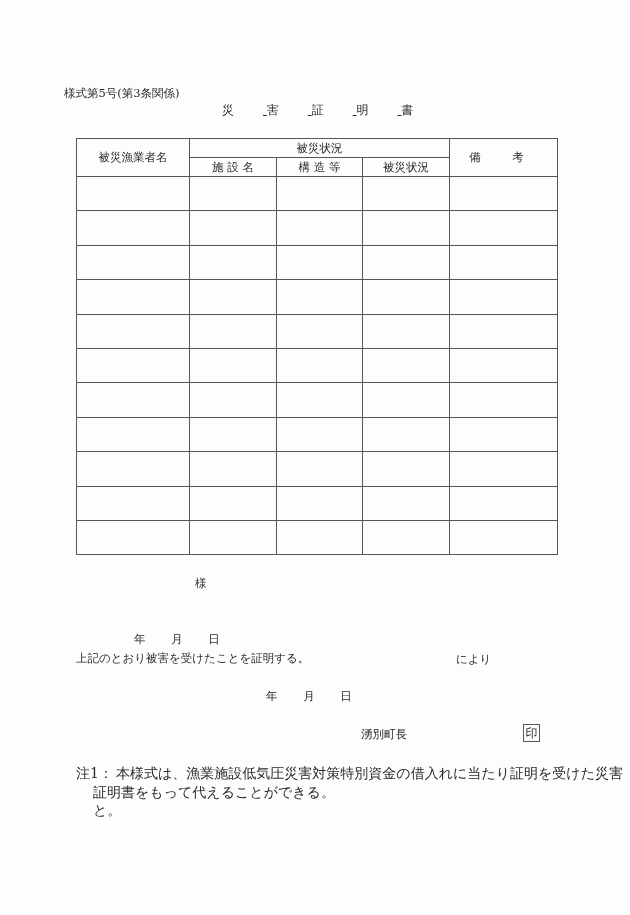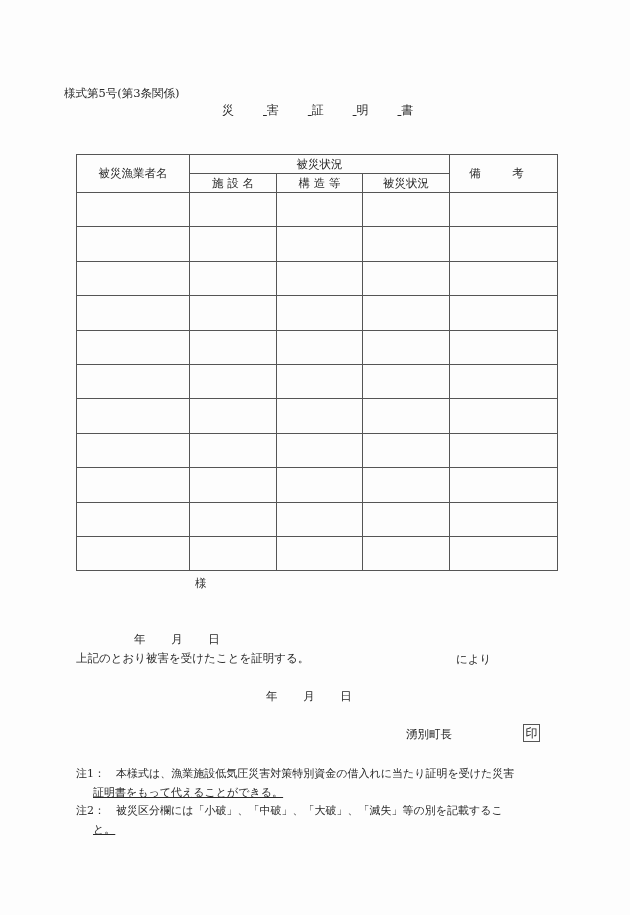--- a/index.html
+++ b/index.html
@@ -20,21 +20,21 @@
 
     .form-number { left: 64px; top: 86px; font-size: 11.5px; }
     .doc-title { left: 222px; top: 102px; font-size: 12px; text-decoration: underline; }
     .doc-title span { display: inline-block; margin-right: 29px; }
     .doc-title span:last-child { margin-right: 0; }
 
     
     .cert-table {
       position: absolute;
       left: 76px;
-      top: 154px;
+      top: 138px;
       width: 481px;
       border-collapse: collapse;
       table-layout: fixed;
     }
     .cert-table td, .cert-table th {
       border: 1px solid #555;
       padding: 0;
       font-weight: normal;
       text-align: center;
       vertical-align: middle;
@@ -46,35 +46,35 @@
     .cert-table tr.data-row td { height: 33.4px; }
     .spaced-bikou { letter-spacing: 14px; padding-left: 14px; }
 
     .sama { left: 195px; top: 576px; }
     .date1 { left: 134px; top: 632px; }
     .date1 span, .date2 span { display: inline-block; margin-right: 22px; }
     .date1 span:last-child, .date2 span:last-child { margin-right: 0; }
     .niyori { left: 456px; top: 632px; margin-top: 20px; }
     .certify { left: 76px; top: 651px; }
     .date2 { left: 266px; top: 689px; }
-    .mayor { left: 361px; top: 727px; margin-left: 45px; }
+    .mayor { left: 361px; top: 727px; }
     .seal {
       left: 523px; top: 724px;
       width: 15px; height: 16px;
       border: 1px solid #555;
       text-align: center;
       line-height: 16px;
       font-size: 12px;
     }
 
-    .note { left: 76px; font-size: 11px; line-height: 19px; }
+    .note { left: 76px; font-size: 14px; line-height: 19px; }
     .note1 { top: 764px; }
     .note2 { top: 801px; }
     .note .label { display: inline-block; width: 40px; }
-    .note .cont { padding-left: 17px; text-decoration: underline; }
+    .note .cont { padding-left: 17px; }
   </style>
 </head>
 <body>
 
 <div class="abs form-number">様式第5号(第3条関係)</div>
 
 <div class="abs doc-title">
   <span>災</span>
   <span>害</span>
   <span>証</span>
@@ -200,15 +200,14 @@
 </div>
 <div class="abs mayor">湧別町長</div>
 <div class="abs seal">印</div>
 
 <div class="abs note note1">
   <div><span class="label">注1：</span><span>本様式は、漁業施設低気圧災害対策特別資金の借入れに当たり証明を受けた災害</span></div>
   <div class="cont">証明書をもって代えることができる。</div>
 </div>
 
 <div class="abs note note2">
-  <div><span class="label">注2：</span><span>被災区分欄には「小破」、「中破」、「大破」、「滅失」等の別を記載するこ</span></div>
   <div class="cont">と。</div>
 </div>
 
 </body></html>

